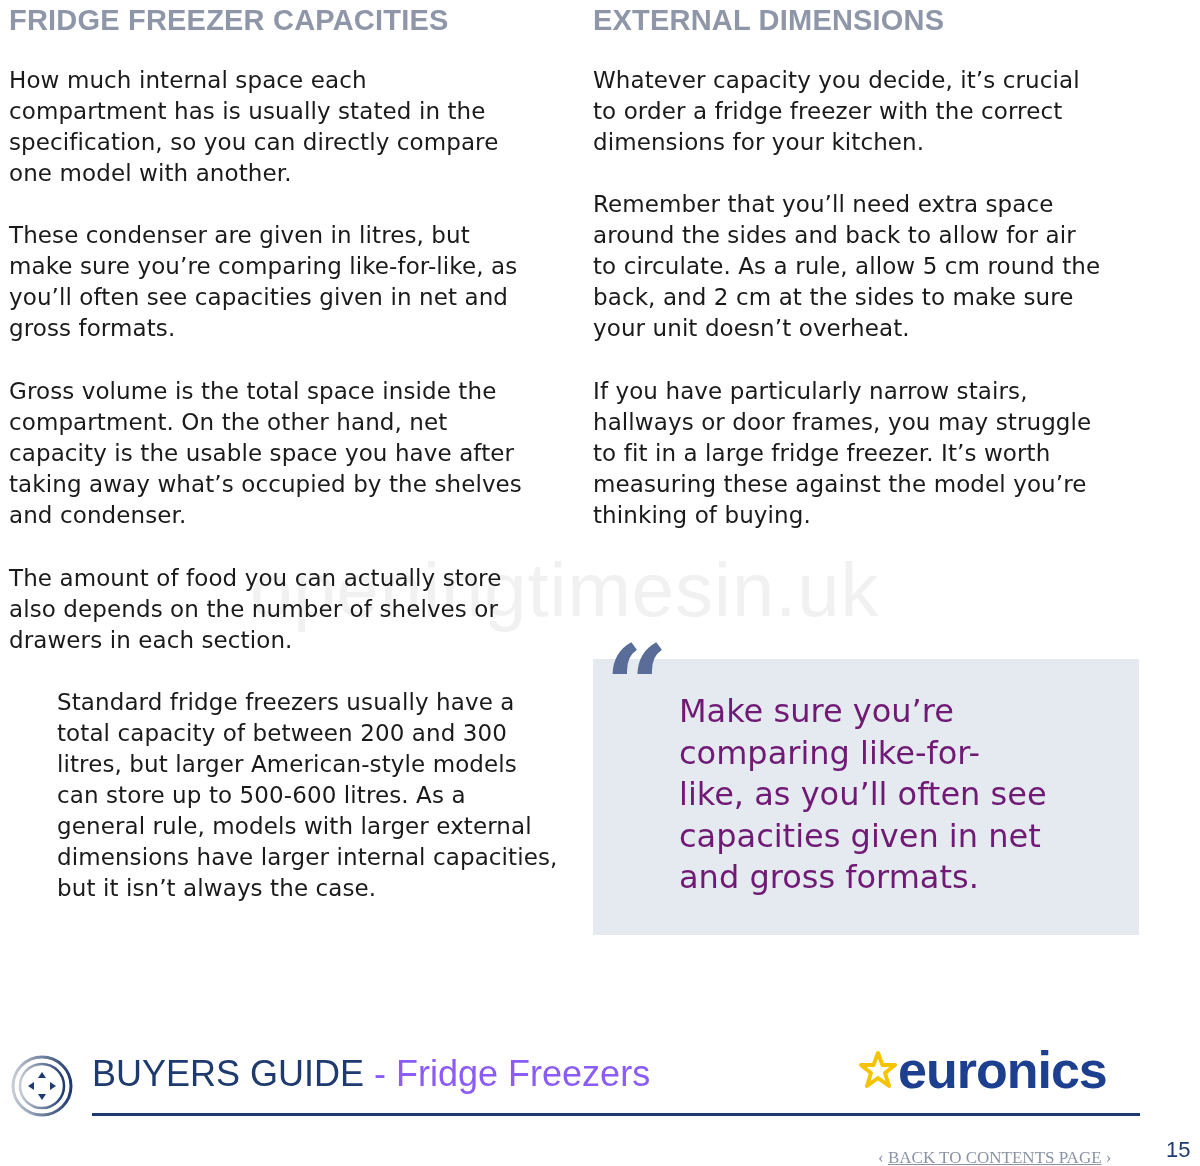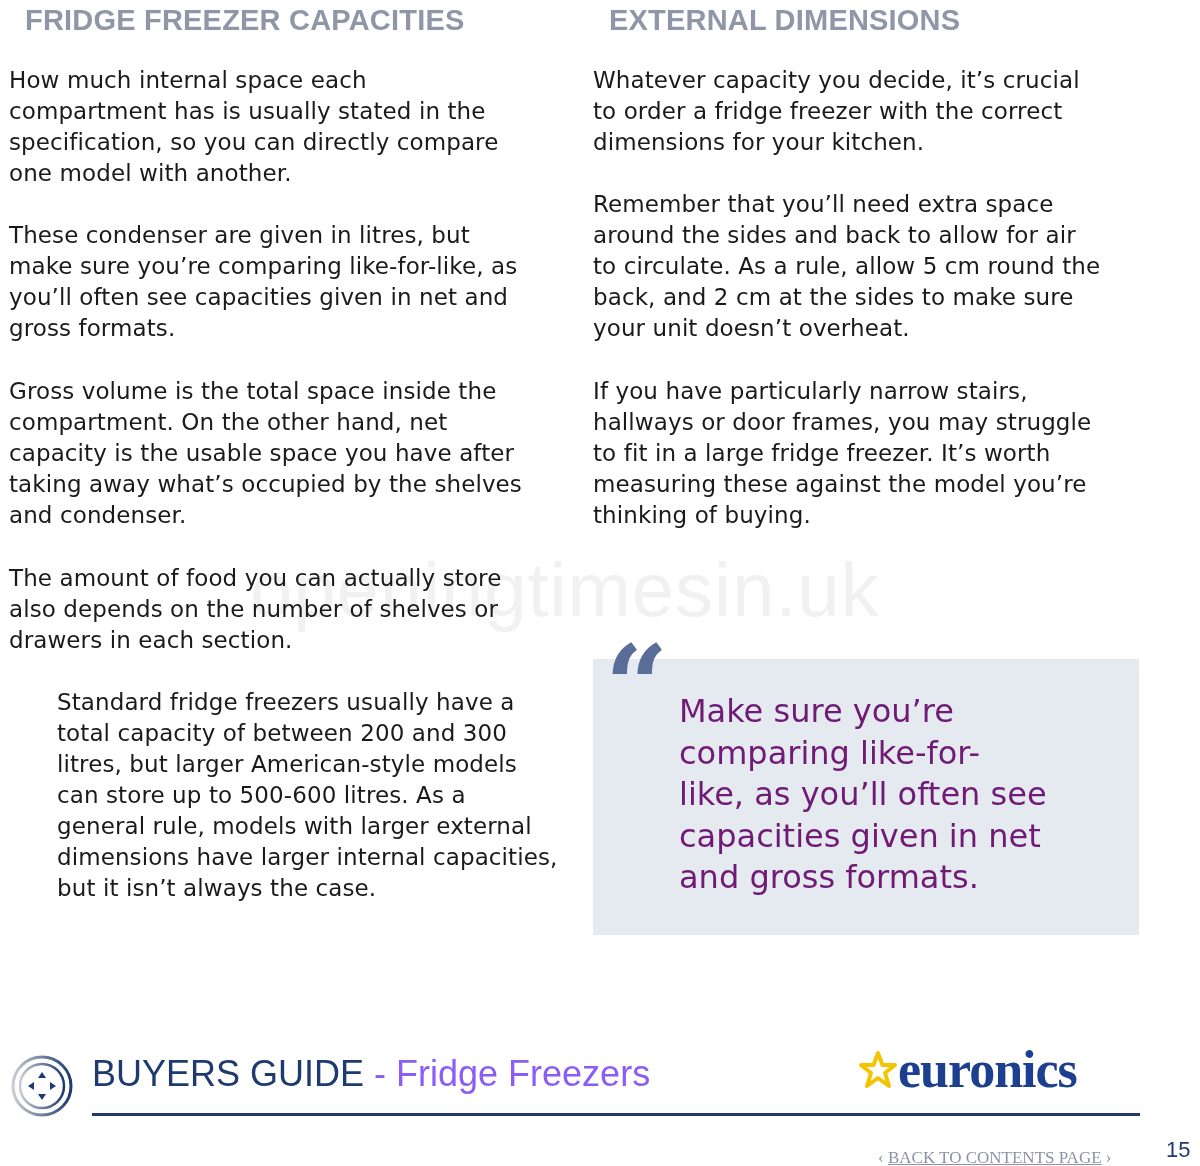--- a/index.html
+++ b/index.html
@@ -1,38 +1,38 @@
 <!DOCTYPE html>
 <html><head>
 <meta charset="utf-8">
 <style>
   html, body { margin:0; padding:0; background:#ffffff; }
   body { width:1200px; height:1166px; position:relative; overflow:hidden;
          font-family:"DejaVu Sans", "Liberation Sans", sans-serif; color:#1a1a1a; }
   .heading { position:absolute; top:4px; font-family:"Liberation Sans", sans-serif;
-             font-weight:bold; font-size:29px; color:#8e96a8; letter-spacing:0.2px; white-space:nowrap;margin-left:16px; }
+             font-weight:bold; font-size:29px; color:#8e96a8; letter-spacing:0.2px; white-space:nowrap; }
   .col { position:absolute; width:560px; }
   .para { position:absolute; left:0; }
   .line { display:block; height:31px; line-height:31px; font-size:23px; white-space:nowrap;
           letter-spacing:0.1px; }
   .watermark { position:absolute; left:250px; top:546px; font-size:76px; color:#f1f1f1;
                font-family:Liberation Sans, sans-serif; letter-spacing:1px; white-space:nowrap; }
   .quote-box { position:absolute; left:593px; top:659px; width:546px; height:276px; background:#e4eaf0; }
   .quote-mark { position:absolute; left:12px; top:-28px; font-family:"DejaVu Serif", serif; font-weight:bold;
                 font-size:110px; line-height:110px; color:#5a6d99; }
   .quote-text { position:absolute; left:86px; top:32px; }
   .qline { display:block; height:41.5px; line-height:41.5px; font-size:32px; color:#701a75; white-space:nowrap; }
   .footer-icon { position:absolute; left:11px; top:1055px; width:62px; height:62px; }
   .footer-title { position:absolute; left:92px; top:1053px; font-size:36px; white-space:nowrap;
                   font-family:"Liberation Sans", sans-serif; }
   .footer-title .main { color:#1e3a6e; }
   .footer-title .sub { color:#8b5cf6; }
   .footer-rule { position:absolute; left:92px; top:1113px; width:1048px; height:3px; background:#1e3a6e; }
   .logo { position:absolute; left:858px; top:1040px; height:60px; display:flex; align-items:center; }
-  .logo-text { font-family:Liberation Serif, serif; font-weight:bold; font-size:52px; color:#1d3f8f;
+  .logo-text { font-family:Liberation Sans, sans-serif; font-weight:bold; font-size:52px; color:#1d3f8f;
                letter-spacing:-1px; line-height:60px; }
   .back-link { position:absolute; left:878px; top:1142px; font-size:17px; color:#8a92a4; white-space:nowrap;
                font-family:Liberation Serif, serif;margin-top:6px; }
   .back-link .lbl { text-decoration:underline; }
   .page-num { position:absolute; left:1166px; top:1137px; font-size:22px; color:#1e3a6e;
               font-family:"Liberation Sans", sans-serif; }
 </style>
 </head>
 <body>
 

